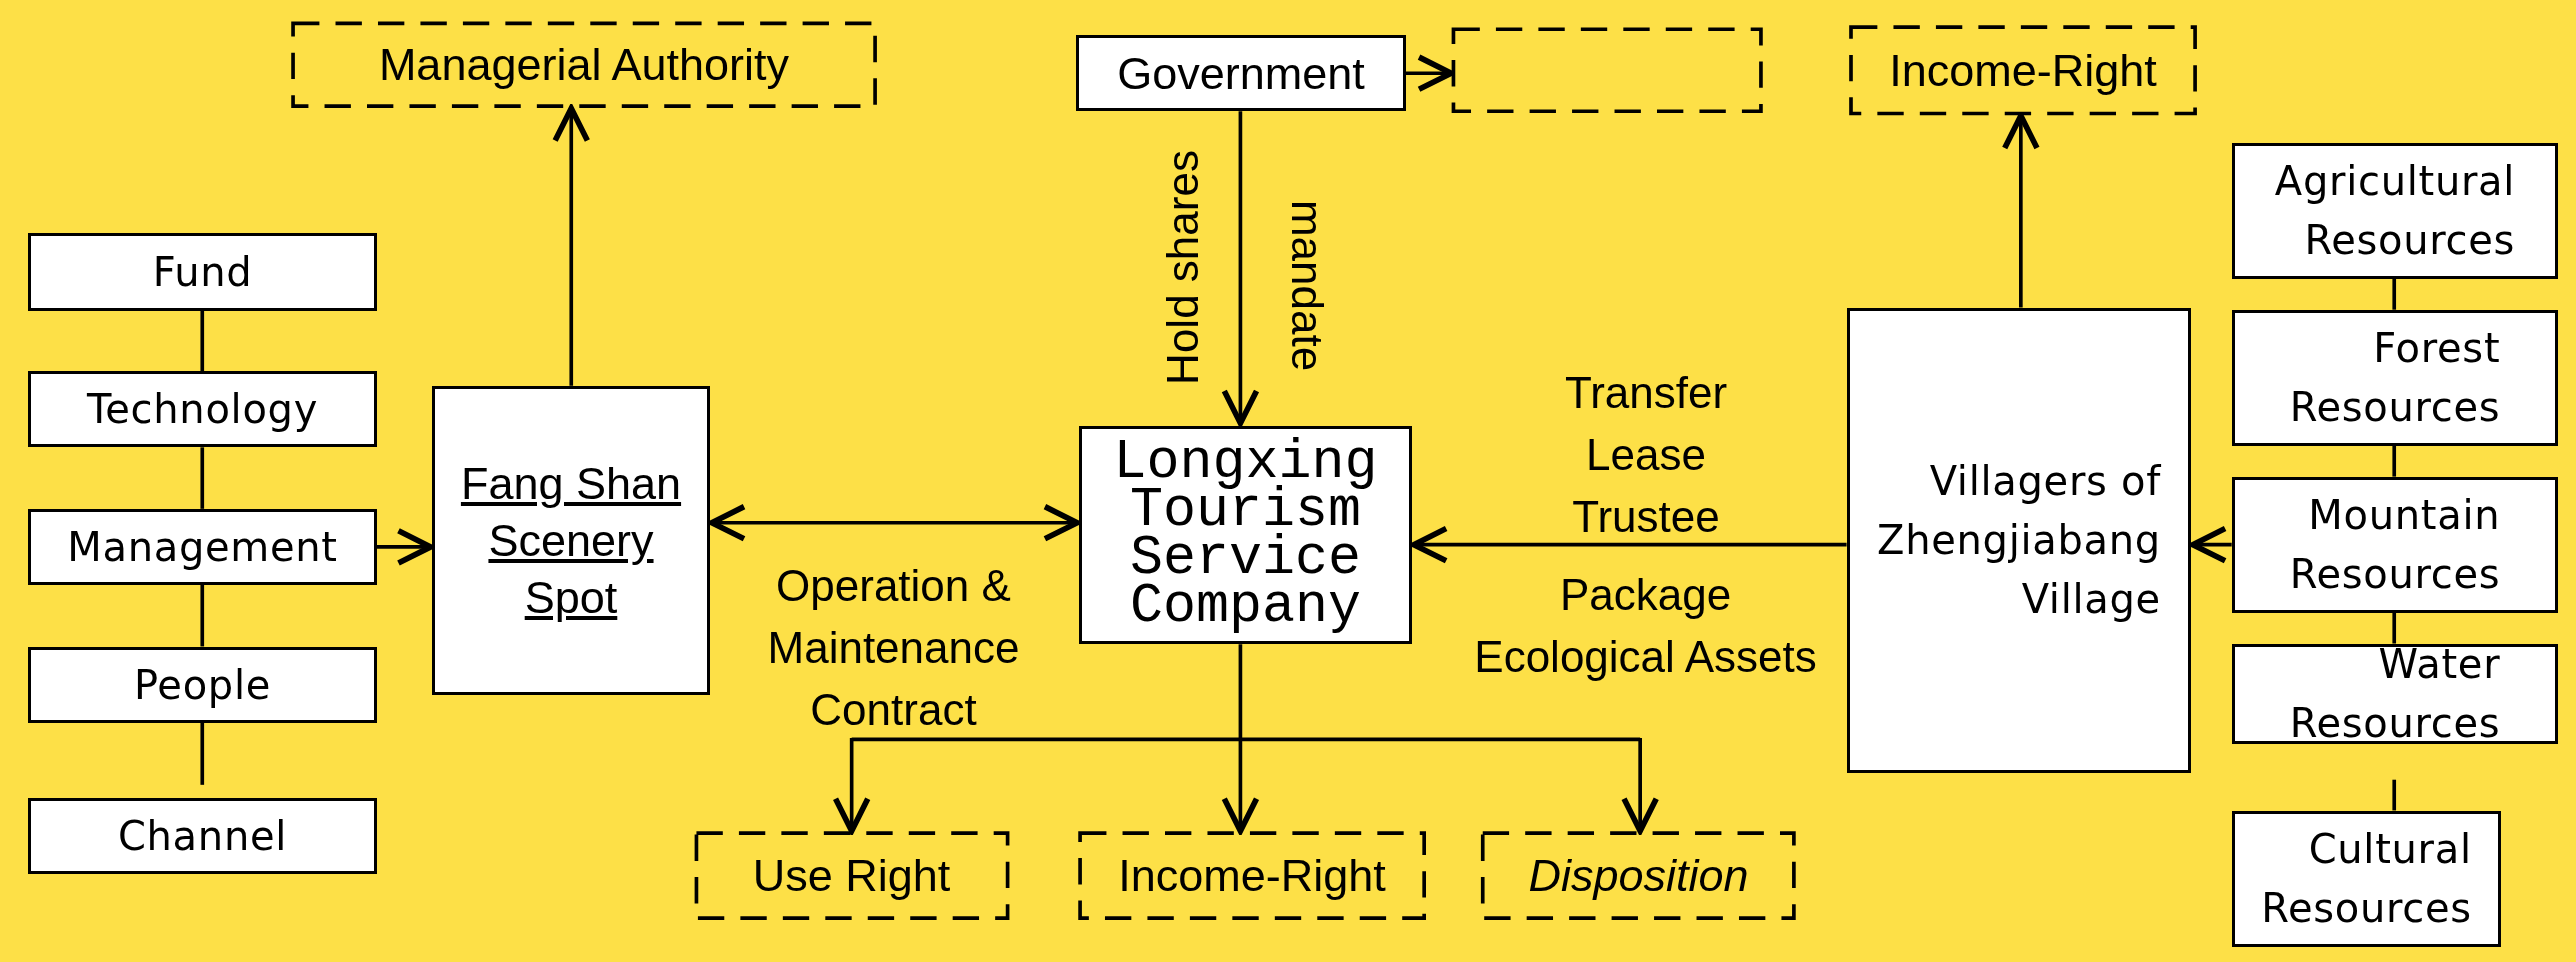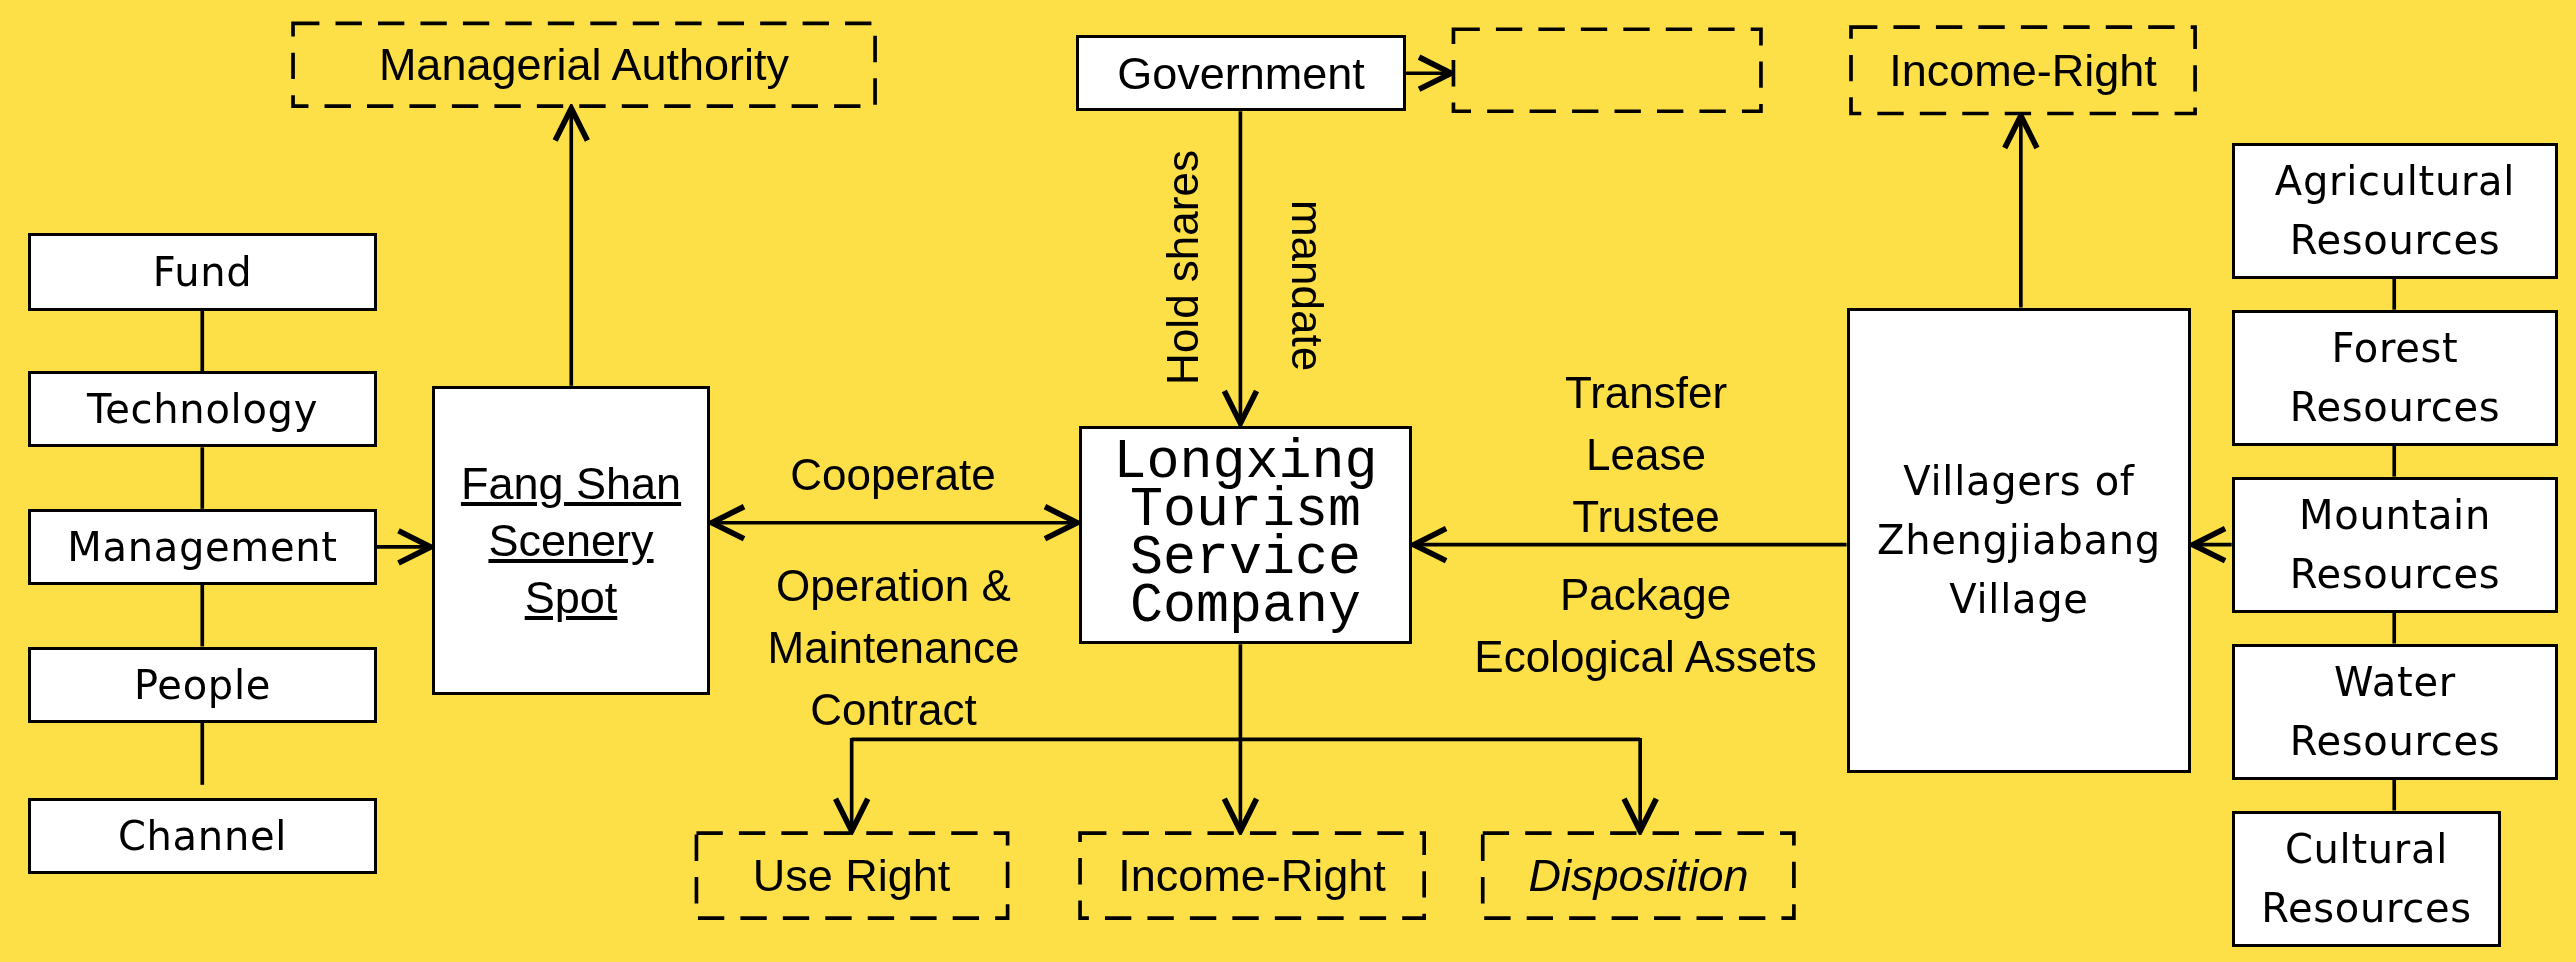--- a/index.html
+++ b/index.html
@@ -25,20 +25,21 @@
     box-sizing: border-box;
     background: #ffffff;
   }
   .solid { border: 3.7px solid #000000; }
   .dashedbox { border: none; background: transparent; }
   .wide {
     font-family: "DejaVu Sans", sans-serif;
     font-size: 40px;
     letter-spacing: 0.7px;
     line-height: 59px;
+    text-align: right;
   }
   .longxing-text { line-height: 48px; font-size: 55px; font-family: Liberation Mono, monospace; }
   .lbl {
     position: absolute;
     display: flex;
     align-items: center;
     justify-content: center;
     text-align: center;
     white-space: pre-line;
     font-size: 44px;
@@ -118,32 +119,31 @@
   <div class="node solid wide" style="left:1847px; top:308px; width:344px; height:465px;">Villagers of
 Zhengjiabang
 Village</div>
 
   <div class="node solid wide" style="left:2232px; top:143px; width:326px; height:136px;">Agricultural
 Resources</div>
   <div class="node solid wide" style="left:2232px; top:310px; width:326px; height:136px;">Forest
 Resources</div>
   <div class="node solid wide" style="left:2232px; top:477px; width:326px; height:136px;">Mountain
 Resources</div>
-  <div class="node solid wide" style="left:2232px; top:644px; width:326px; height:136px;">Water
+  <div class="node solid wide" style="left:2232px; top:644px; width:326px; height:100px;">Water
 Resources</div>
   <div class="node solid wide" style="left:2232px; top:811px; width:269px; height:136px;">Cultural
 Resources</div>
 
   <div class="node dashedbox" style="left:696px; top:833px; width:311px; height:85px;">Use Right</div>
   <div class="node dashedbox" style="left:1080px; top:833px; width:344px; height:85px;">Income-Right</div>
   <div class="node dashedbox" style="left:1483px; top:833px; width:311px; height:85px;font-style:italic;">Disposition</div>
 
   <div class="lbl rot-ccw" style="left:926px; top:238px; width:513px; height:59px;">Hold shares</div>
   <div class="lbl rot-cw" style="left:1051px; top:256px; width:513px; height:59px;">mandate</div>
-  <div class="lbl" style="left:710px; top:445px; width:366px; height:59px;">Cooperate</div>
   <div class="lbl" style="left:674px; top:555px; width:439px; height:185px;">Operation &amp;
 Maintenance
 Contract</div>
   <div class="lbl" style="left:1463px; top:362px; width:366px; height:185px;">Transfer
 Lease
 Trustee</div>
   <div class="lbl" style="left:1426px; top:564px; width:439px; height:123px;">Package
 Ecological Assets</div>
 
 </div>

